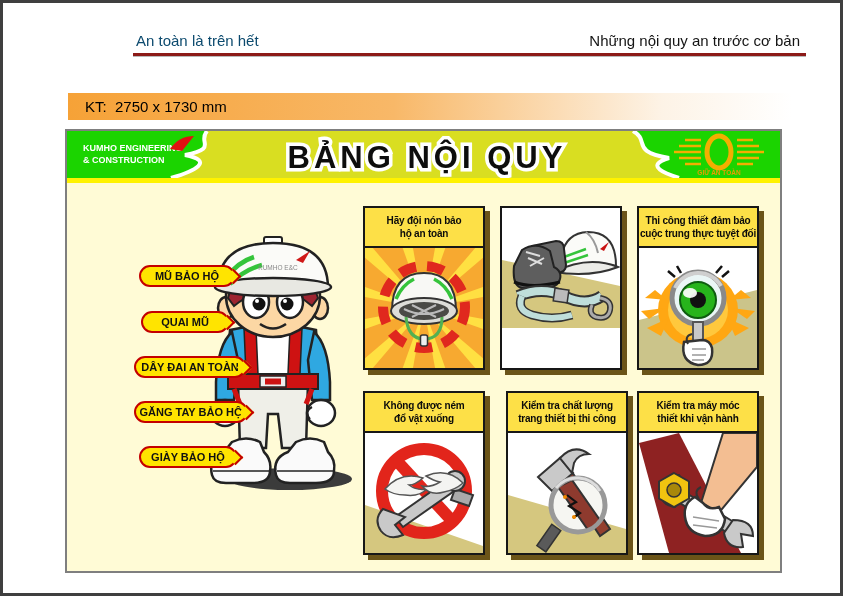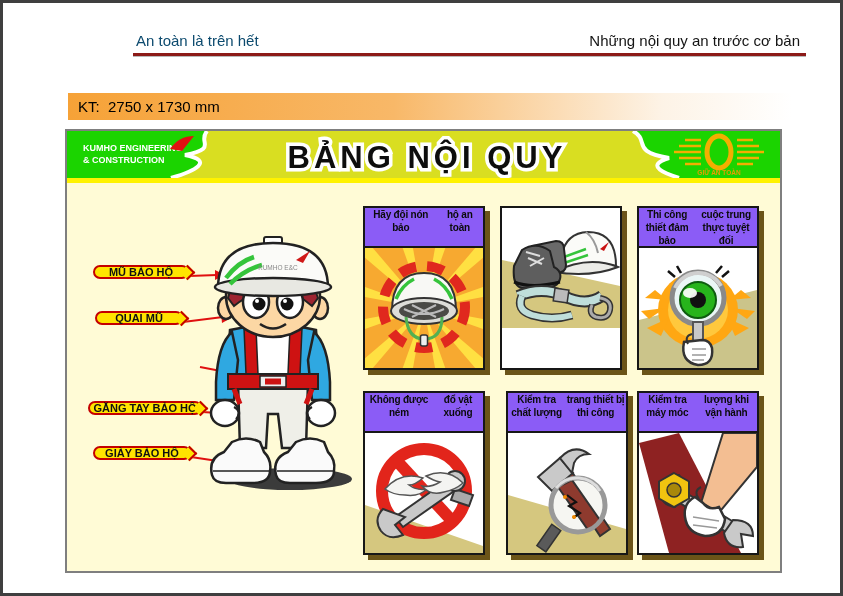--- a/index.html
+++ b/index.html
@@ -11,48 +11,48 @@
   
   .logo-wrap{position:absolute;left:64px;top:6px;}
   .logo-text{font-family:"DejaVu Sans","Liberation Sans",sans-serif;font-size:46px;font-weight:bold;color:#A9242A;letter-spacing:-3px;line-height:1.05;}
   .logo-sub{font-size:8px;color:#8a8a8a;letter-spacing:.4px;margin-top:-5px;}
   .slogan{position:absolute;left:133px;top:29px;font-size:15px;color:#0c4a6e;}
   .subtitle{position:absolute;right:40px;top:29px;font-size:15px;color:#141414;}
   .rule{position:absolute;left:130px;top:50px;width:673px;height:3px;background:#8C1A18;border-bottom:1px solid #b9b9b9;}
   .kt-bar{
     position:absolute;left:65px;top:90px;width:724px;height:27px;box-sizing:border-box;
     background:linear-gradient(90deg,#F6A237 0%,#F8B868 45%,#FDF3E6 82%,#FFFFFF 100%);
-    font-size:15px;color:#000;line-height:27px;padding-left:10px;white-space:pre;
+    font-size:15px;color:#000;line-height:27px;padding-left:17px;white-space:pre;
   }
   
   .poster{position:absolute;left:62px;top:126px;width:717px;height:444px;border:2px solid #7f7f7f;background:#FFFBD6;box-sizing:border-box;}
   .poster-head{position:absolute;left:0;top:0;width:713px;height:52px;display:block;}
   .poster-body{position:absolute;left:0;top:52px;width:713px;height:388px;background:#FFFBD6;}
   .connector-layer{position:absolute;left:0;top:0;width:713px;height:388px;z-index:1;pointer-events:none;}
   .worker{position:absolute;left:123px;top:49px;z-index:2;}
   
   .ppe-label{
-    position:absolute;height:14px;box-sizing:border-box;z-index:3;
+    position:absolute;height:22px;box-sizing:border-box;z-index:3;
     background:#FFE400;border:2.5px solid #C40000;border-radius:12px;
     display:flex;align-items:center;justify-content:center;
-    font-size:11px;font-weight:bold;color:#111;padding:0 6px;white-space:nowrap;
+    font-size:11px;font-weight:bold;color:#111;padding:0 6px;white-space:nowrap;margin-left:46px;
   }
   .ppe-label::after{
     content:"";position:absolute;right:-6px;top:50%;margin-top:-5px;width:9px;height:9px;
     background:#FFE400;border-top:2.5px solid #C40000;border-right:2.5px solid #C40000;
     transform:rotate(45deg);
   }
   
   .panel{
     position:absolute;width:122px;height:164px;box-sizing:border-box;z-index:2;
     border:2px solid #171717;background:#FFFFFF;box-shadow:5px 5px 0 #6b5418;
   }
   .panel-head{
-    height:40px;background:#8b5cf6;border-bottom:2px solid #171717;box-sizing:border-box;
-    display:flex;flex-direction:row;justify-content:center;text-align:center;
+    height:40px;background:#fde047;border-bottom:2px solid #171717;box-sizing:border-box;
+    display:flex;flex-direction:column;justify-content:center;text-align:center;
     font-size:10px;font-weight:bold;letter-spacing:-0.2px;line-height:1.32;color:#0b0b0b;
   }
   .panel-art{display:block;width:118px;height:120px;}
 </style>
 </head>
 <body>
 
 <div class="page">
 
   <div class="slogan">An toàn là trên hết</div>
@@ -106,20 +106,21 @@
           <polygon points="158,92 148,87 148,97"></polygon>
           <polygon points="164,135 154,130 155,140"></polygon>
           <polygon points="204,198 194,191 195,201"></polygon>
           <polygon points="160,230 150,225 150,235"></polygon>
           <polygon points="172,281 162,275 162,285"></polygon>
         </g>
       </svg>
 
       <div class="ppe-label" style="left:26px;top:82px;width:96px">MŨ BẢO HỘ</div>
       <div class="ppe-label" style="left:28px;top:128px;width:88px">QUAI MŨ</div>
+      <div class="ppe-label" style="left:21px;top:173px;width:112px">DÂY ĐAI AN TOÀN</div>
       <div class="ppe-label" style="left:26px;top:263px;width:98px">GIÀY BẢO HỘ</div>
       <div class="ppe-label" style="left:21px;top:218px;width:114px">GĂNG TAY BẢO HỘ</div>
 
       <svg class="worker" width="166" height="265" viewBox="0 0 166 265">
         <ellipse cx="100" cy="247" rx="62" ry="11" fill="#3b3b3b"></ellipse>
 
         <path d="M48,150 H118 L116,216 H92 L88,182 L78,182 L76,216 H50 Z" fill="#EFEFE8" stroke="#222" stroke-width="2.5"></path>
 
         <g fill="#FAFAFA" stroke="#222" stroke-width="2.5">
           <path d="M22,243 Q18,226 34,220 L42,210 Q56,203 70,210 L74,220 Q82,228 80,239 Q80,251 62,251 L36,251 Q24,251 22,243 Z"></path>
@@ -309,21 +310,21 @@
               <circle cx="66" cy="84" r="2" fill="#F08A00"></circle>
           </g>
           <path d="M48,55 A27,27 0 0 1 92,58" stroke="#DDD" stroke-width="3" fill="none"></path>
           <rect x="36" y="92" width="11" height="26" transform="rotate(35 41 104)" fill="#5a5a5a" stroke="#333" stroke-width="1.5"></rect>
         </svg>
       </div>
 
       <div class="panel" style="left:570px;top:208px">
         <div class="panel-head">
           <span>Kiểm tra máy móc</span>
-          <span>lượng khi vận hành</span>
+          <span>thiết khi vận hành</span>
         </div>
         <svg class="panel-art" viewBox="0 0 118 120">
           <rect width="118" height="120" fill="#FFFFFF"></rect>
           <polygon points="0,10 40,0 102,120 30,120" fill="#8E2222"></polygon>
           <polygon points="0,92 30,120 0,120" fill="#FFFFFF"></polygon>
           <polygon points="84,0 118,0 118,34 78,82 62,70" fill="#F3BE92" stroke="#333" stroke-width="2"></polygon>
           <g fill="#C9C9C9" stroke="#333" stroke-width="2">
             <polygon points="34,52 98,91 92,102 28,62"></polygon>
             <path d="M94,87 Q114,87 114,103 L102,101 L104,114 Q88,116 85,100 Z"></path>
             <path d="M40,42 Q24,44 22,60 Q22,72 36,74 L42,64 Q36,62 36,56 Q38,50 46,52 Z"></path>

